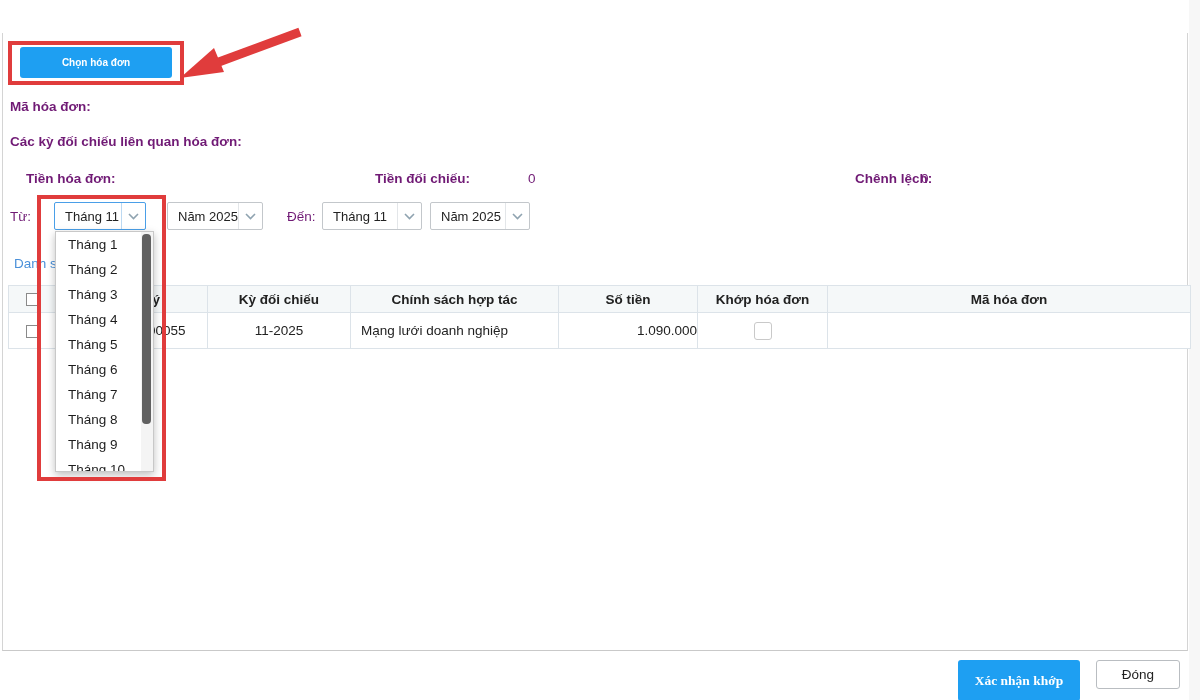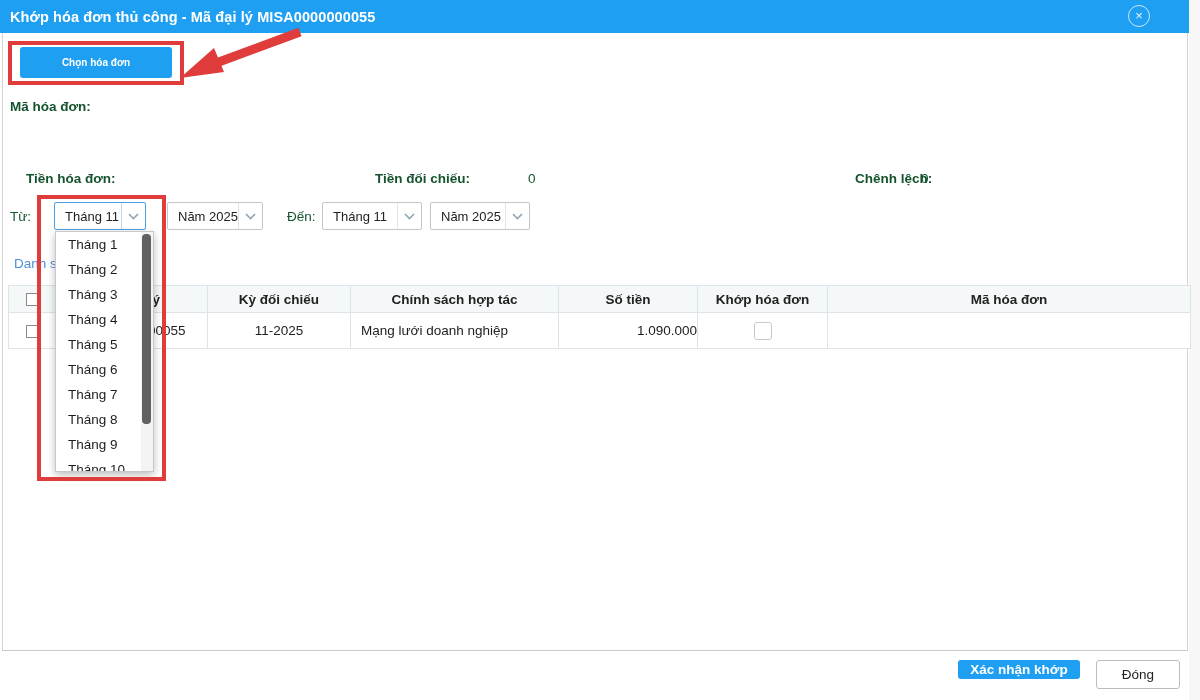--- a/index.html
+++ b/index.html
@@ -16,21 +16,21 @@
   .right-gutter { position:absolute; left:1189px; top:0; width:11px; height:700px; background:#f7f7f7; }
 
   
   .btn-primary { background:#1e9ff2; color:#fff; font-weight:bold; border:none; border-radius:3px; font-size:10px; font-family:"Liberation Sans",sans-serif; cursor:pointer; }
   #choose-btn { position:absolute; left:20px; top:47px; width:152px; height:31px; }
   .anno-rect1 { position:absolute; left:8px; top:41px; width:176px; height:44px; border:4px solid #e03c3c; z-index:30; pointer-events:none; }
   .anno-arrow { position:absolute; left:178px; top:24px; z-index:30; pointer-events:none; }
   .anno-rect2 { position:absolute; left:37px; top:195px; width:129px; height:286px; border:4px solid #e03c3c; z-index:30; pointer-events:none; }
 
   
-  .lbl { position:absolute; font-size:13.5px; color:#14532d; white-space:nowrap; }
+  .lbl { position:absolute; font-size:13.5px; color:#701a75; white-space:nowrap; }
   .bold { font-weight:bold; }
 
   
   .select { position:absolute; top:202px; height:28px; background:#fff; border:1px solid #c3c7cb; border-radius:2px; display:flex; align-items:center; cursor:pointer; }
   .select.focused { border-color:#4a9fe8; }
   .select .val { flex:1; font-size:13px; color:#222; padding-left:10px; white-space:nowrap; }
   .select .chev { width:24px; height:100%; border-left:1px solid #e3e6e9; display:flex; align-items:center; justify-content:center; }
   .select.focused .chev { border-left-color:#bcd9f2; }
 
   
@@ -46,46 +46,44 @@
   .grid { position:absolute; left:8px; top:285px; border-collapse:collapse; table-layout:fixed; z-index:1; background:#fff; }
   .grid th, .grid td { border:1px solid #dce3e9; font-size:13.5px; color:#222; overflow:hidden; white-space:nowrap; }
   .grid th { height:27px; background:#f5f8f9; font-weight:bold; text-align:center; }
   .grid td { height:36px; text-align:center; }
   .grid td.left { text-align:left; padding-left:10px; }
   .grid td.right { text-align:right; padding-right:0; }
   .cb { width:13px; height:13px; border:1px solid #8a8a8a; background:#fff; display:inline-block; vertical-align:middle; cursor:pointer; }
   .cb-big { width:18px; height:18px; border:1px solid #c9c9c9; border-radius:3px; background:#fff; display:inline-block; vertical-align:middle; cursor:pointer; }
 
   
-  #confirm-btn { position:absolute; left:958px; top:660px; width:122px; height:19px; font-size:13.5px; z-index:2; }
+  #confirm-btn { position:absolute; left:958px; top:660px; width:122px; height:41px; font-size:13.5px; z-index:2;font-family:Liberation Serif, serif; }
   #close-btn2 { position:absolute; left:1096px; top:660px; width:84px; height:29px; background:#fff; border:1px solid #b9bdc1; border-radius:3px; font-size:13.5px; color:#222; font-family:"Liberation Sans",sans-serif; cursor:pointer; z-index:2; }
 </style>
 </head>
 <body>
 
 <div id="stage">
 
-  <div class="titlebar">
-    <span class="title">Khớp hóa đơn thủ công - Mã đại lý MISA0000000055</span>
-  </div>
   <div class="close-btn">×</div>
   <div class="right-gutter"></div>
 
   <div class="content-frame"></div>
 
   <button id="choose-btn" class="btn-primary">Chọn hóa đơn</button>
 
   <div class="anno-rect1"></div>
 
   <svg class="anno-arrow" width="132" height="62">
     <line x1="122" y1="8" x2="30" y2="42" stroke="#e03c3c" stroke-width="9"></line>
     <polygon points="2,54 36,24 46,48" fill="#e03c3c"></polygon>
   </svg>
 
   <div class="lbl bold" style="left:10px; top:99px;">Mã hóa đơn:</div>
+  <div class="lbl bold" style="left:10px; top:134px;">Các kỳ đối chiếu liên quan hóa đơn:</div>
 
   <div class="lbl bold" style="left:10px;  top:171px;margin-left:16px;">Tiền hóa đơn:</div>
   <div class="lbl bold" style="left:375px; top:171px;">Tiền đối chiếu:</div>
   <div class="lbl" style="left:528px; top:171px;">0</div>
   <div class="lbl bold" style="left:855px; top:171px;">Chênh lệch:</div>
   <div class="lbl" style="left:921px; top:171px;">0</div>
 
   <div class="lbl" style="left:10px; top:209px;">Từ:</div>
 
   <div class="select focused" style="left:54px; width:92px;">

